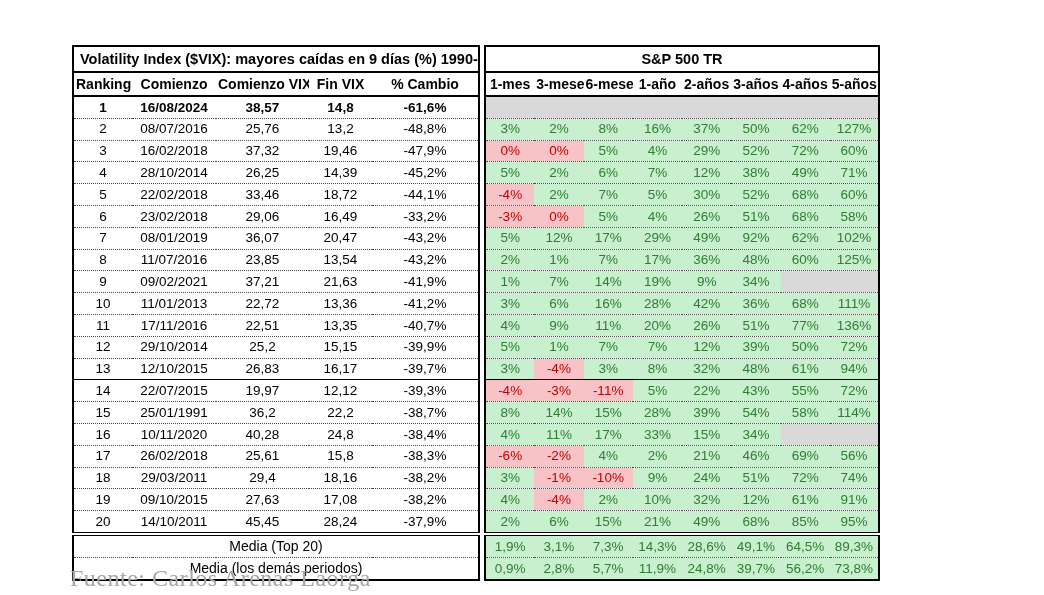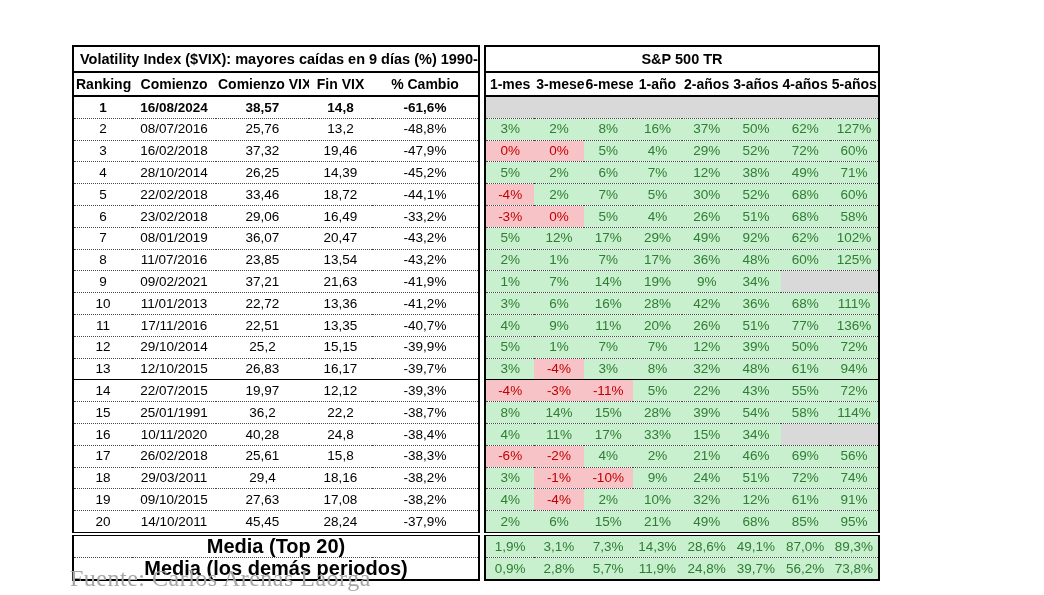--- a/index.html
+++ b/index.html
@@ -14,21 +14,21 @@
         vertical-align:middle;white-space:nowrap;overflow:hidden;color:#000;line-height:1;}
   tr.ttl-row th{height:24px;font-size:14.5px;font-weight:700;border-bottom:2.5px solid #000;}
   th.ttl-left{text-align:left;padding-left:6px;}
   tr.col-row th{height:22px;font-size:14px;font-weight:700;border-bottom:2.5px solid #000;}
   tbody tr.data-row + tr.data-row > *{border-top:1px dotted #4a4a4a;}
   tr.split-top > *{border-top:1.7px solid #000 !important;}
   tr.media-row > *{height:21px;}
   tr.media-top > *{border-top:4px double #000;}
   tr.media-row + tr.media-row > *{border-top:1px dotted #4a4a4a;margin-top:20px;}
   tr.bold-row td{font-weight:700;}
-  th.media-label{font-weight:700;font-size:20px;}
+  th.media-label{font-weight:400;font-size:14px;}
   td.pos{background:var(--pos-bg,#c8efce);color:var(--pos-tx,#2e7d32);}
   td.neg{background:var(--neg-bg,#f8c3c7);color:var(--neg-tx,#c00000);}
   td.na{background:var(--na-bg,#d9d9d9);}
   .source{position:absolute;left:70px;top:565px;font-family:"Liberation Serif",serif;
           font-size:24px;color:#a6a6a6;letter-spacing:.5px;}
 </style>
 </head>
 <body>
 
 <div class="canvas">
@@ -421,21 +421,21 @@
             <td class="pos">85%</td>
             <td class="pos">95%</td>
           </tr>
           <tr class="media-row media-top">
             <td class="pos">1,9%</td>
             <td class="pos">3,1%</td>
             <td class="pos">7,3%</td>
             <td class="pos">14,3%</td>
             <td class="pos">28,6%</td>
             <td class="pos">49,1%</td>
-            <td class="pos">87,0%</td>
+            <td class="pos">64,5%</td>
             <td class="pos">89,3%</td>
           </tr>
           <tr class="media-row">
             <td class="pos">0,9%</td>
             <td class="pos">2,8%</td>
             <td class="pos">5,7%</td>
             <td class="pos">11,9%</td>
             <td class="pos">24,8%</td>
             <td class="pos">39,7%</td>
             <td class="pos">56,2%</td>

